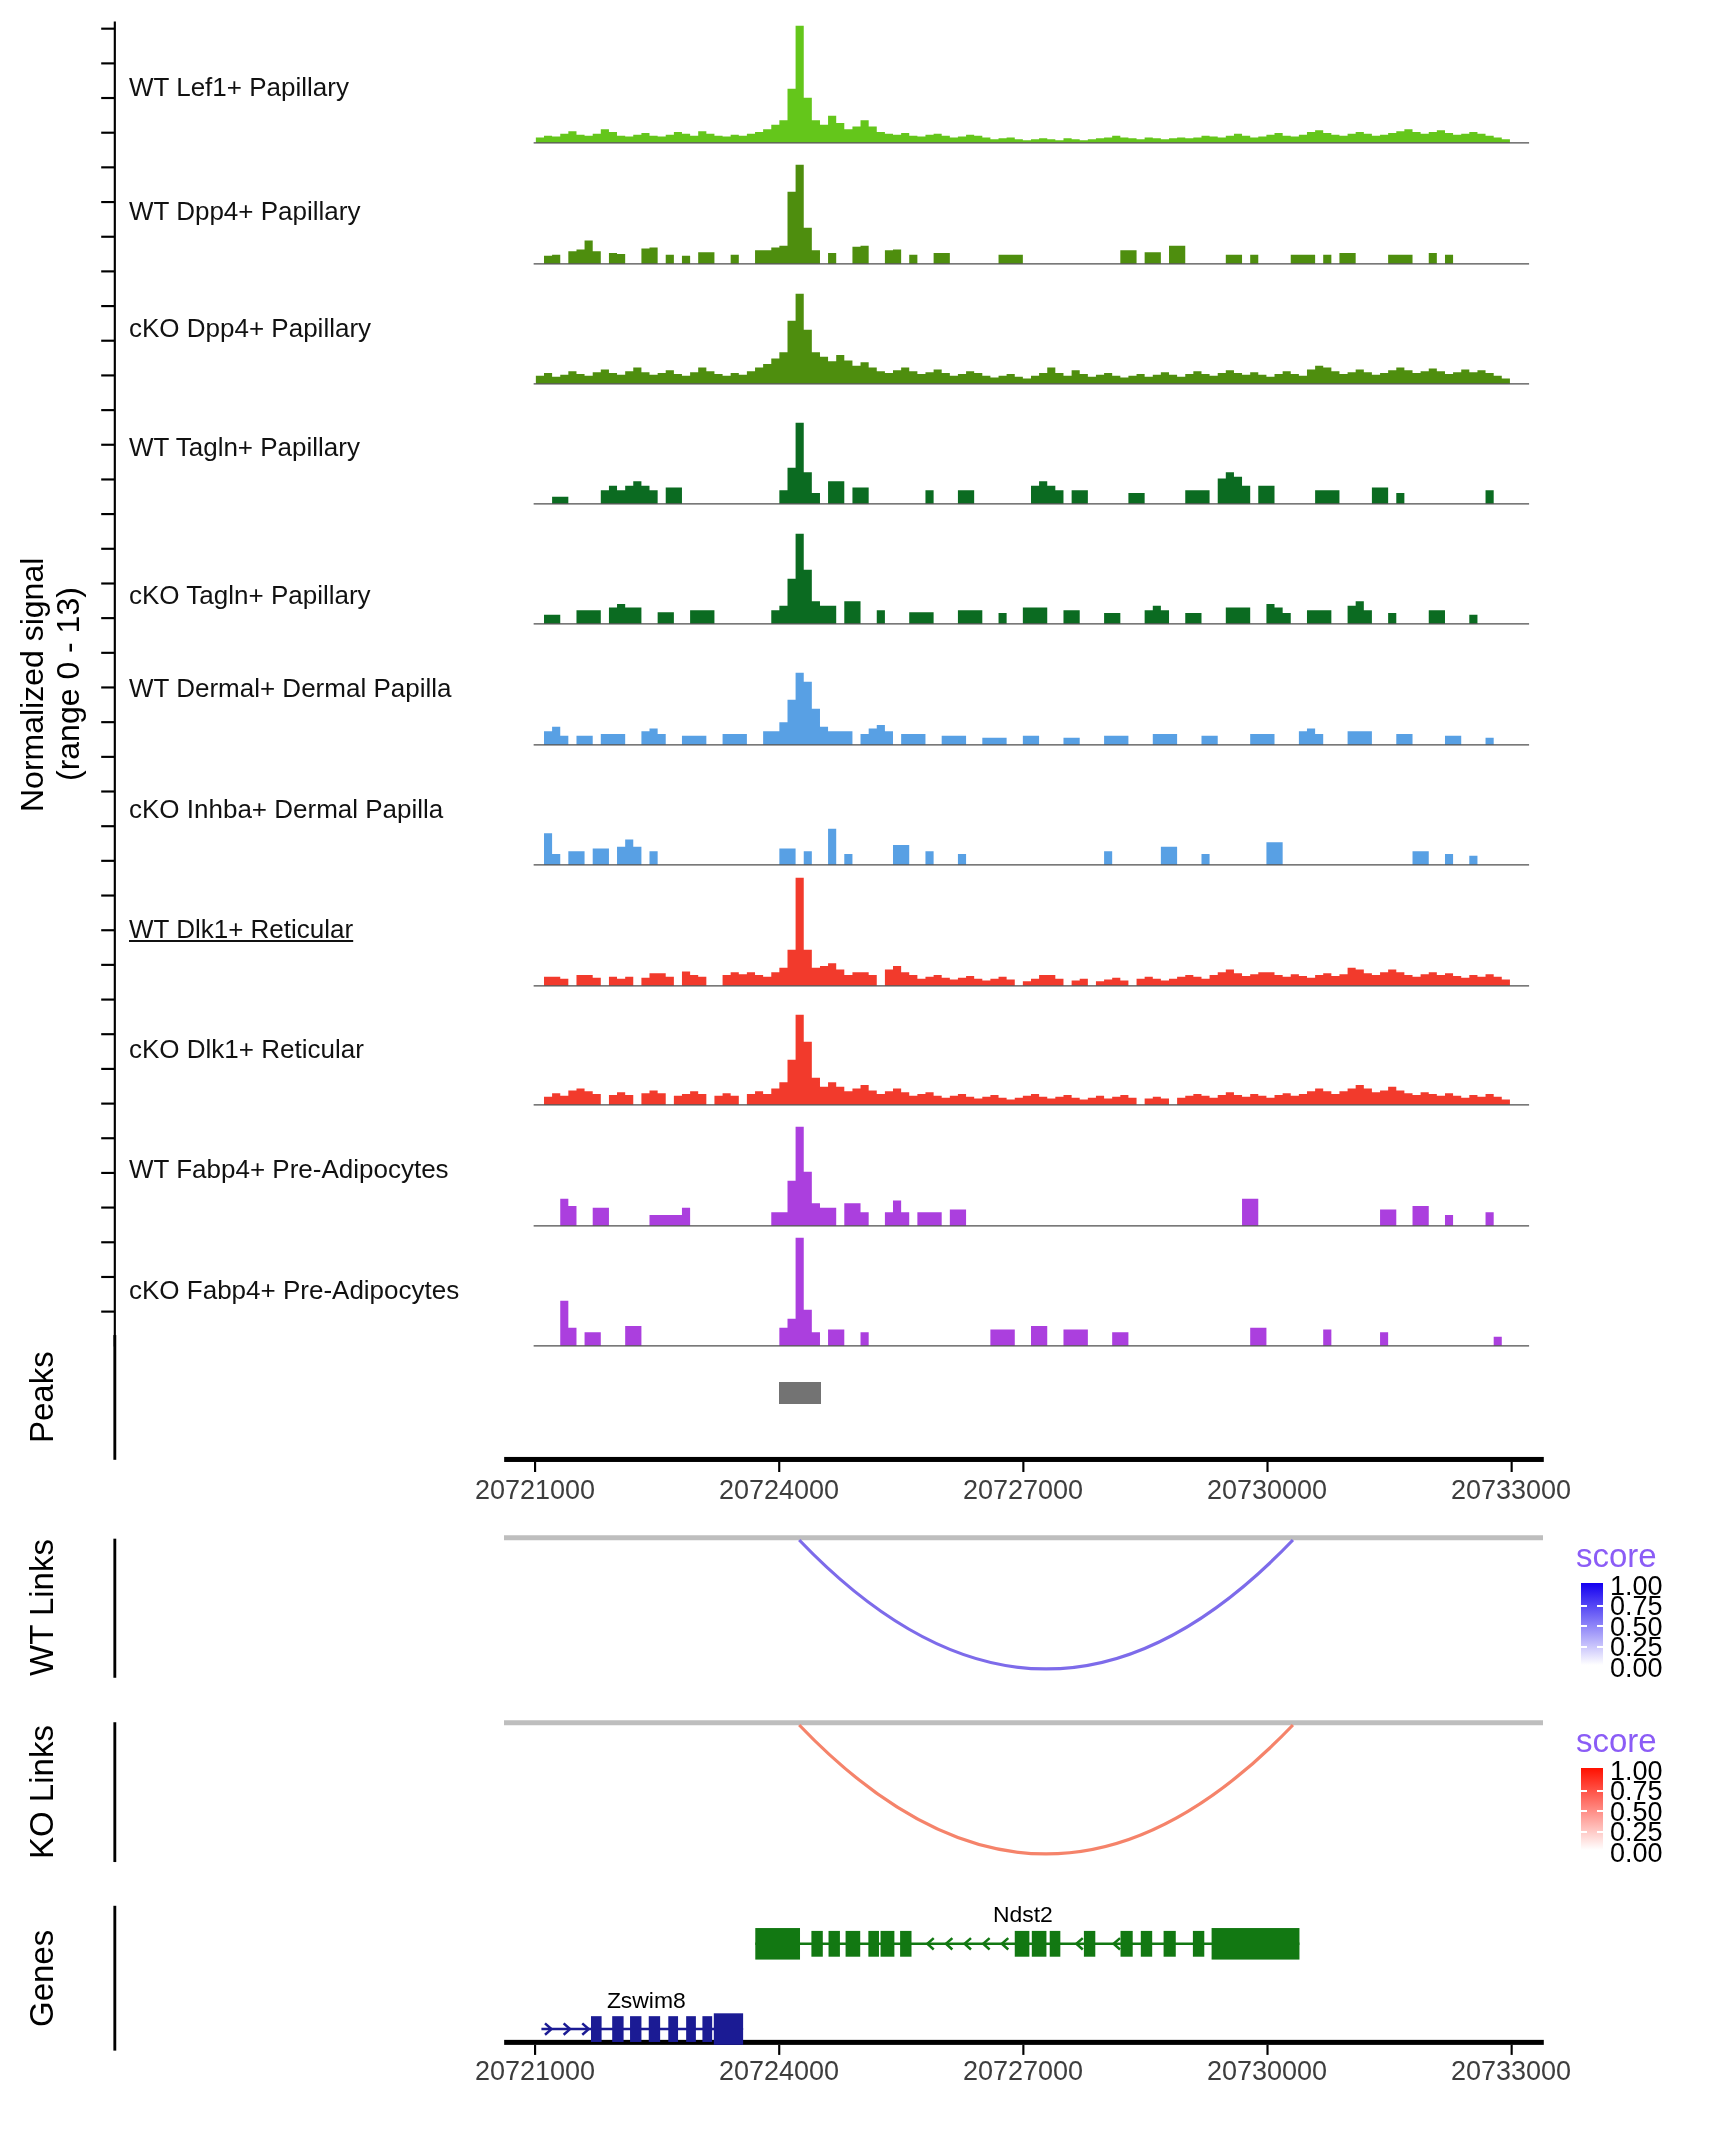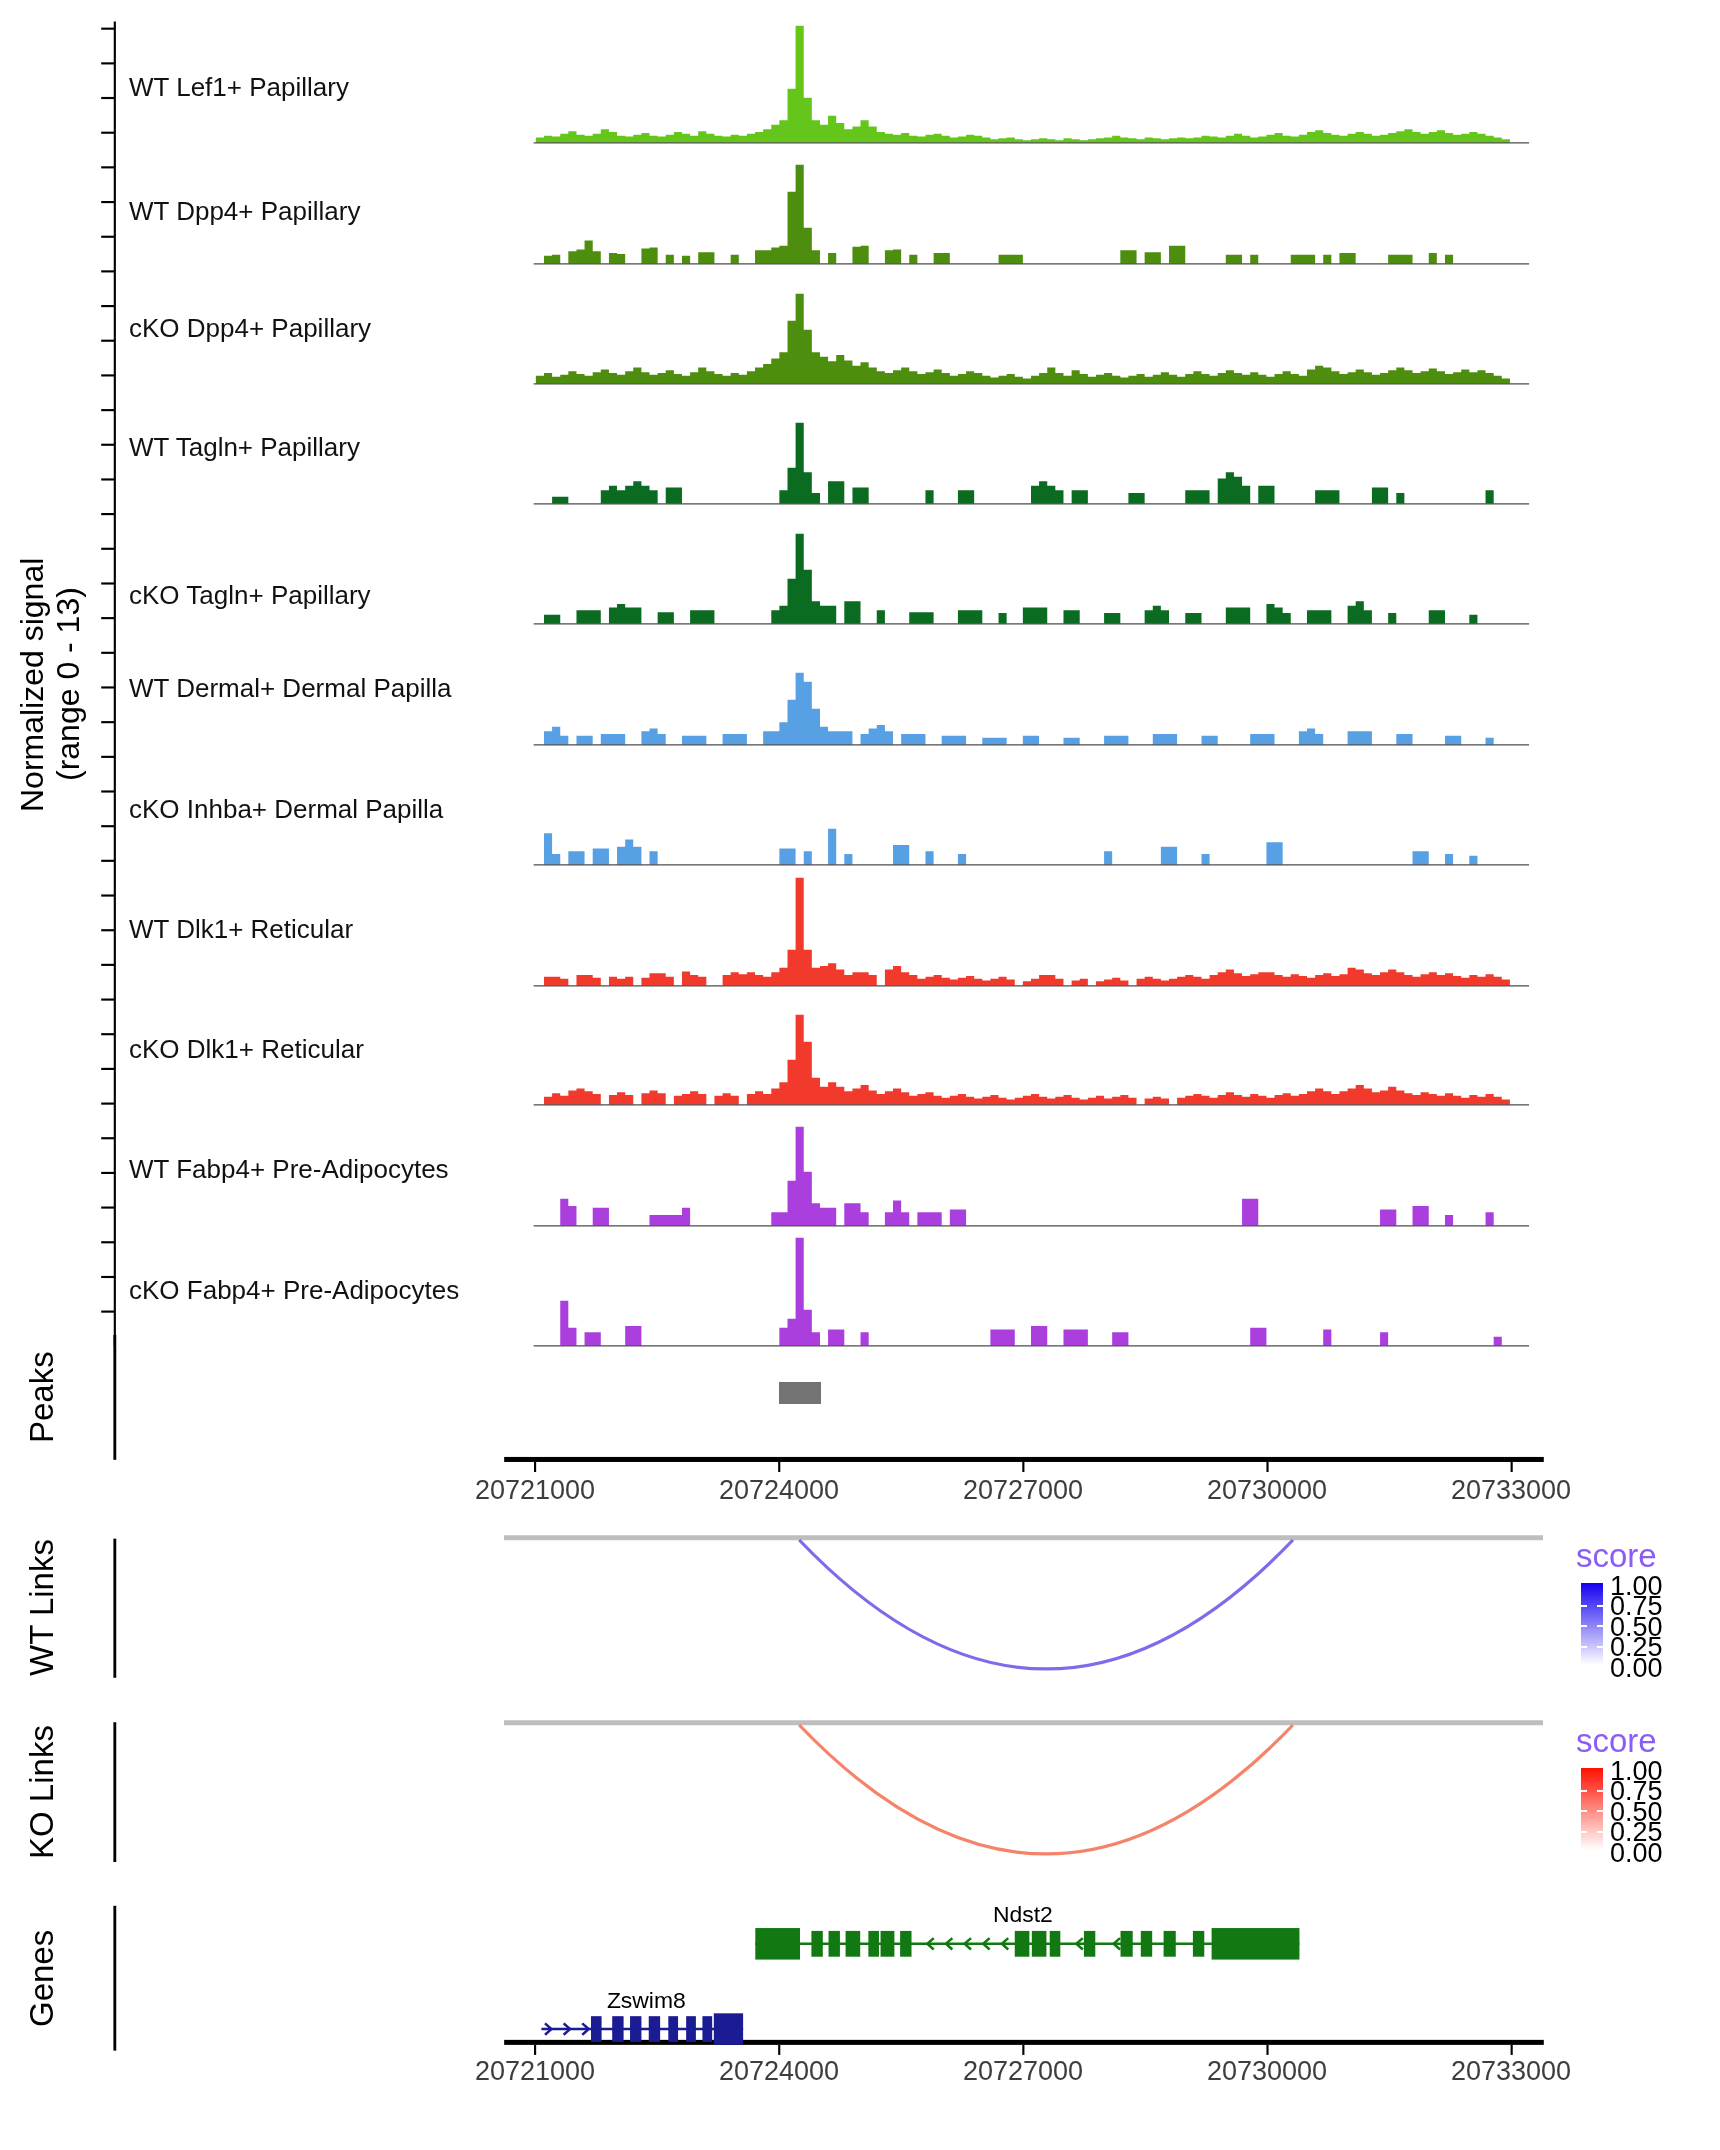--- a/index.html
+++ b/index.html
@@ -61,21 +61,21 @@
       <div class="tracklabel" style="position:absolute;top:673px;">WT Dermal+ Dermal Papilla</div>
       <svg width="1039" height="123" style="left:504px;top:624px;" viewBox="0 0 1450 172">
         <path d="M43.1,169L43.1,169.0L54.5,169.0L54.5,150.1L65.8,150.1L65.8,143.8L77.2,143.8L77.2,156.4L88.5,156.4L88.5,169.0L99.9,169.0L99.9,156.4L111.2,156.4L111.2,156.4L122.6,156.4L122.6,169.0L133.9,169.0L133.9,153.9L145.3,153.9L145.3,153.9L156.6,153.9L156.6,153.9L168.0,153.9L168.0,169.0L179.3,169.0L179.3,169.0L190.7,169.0L190.7,150.1L202.0,150.1L202.0,146.3L213.4,146.3L213.4,153.9L224.7,153.9L224.7,169.0L236.1,169.0L236.1,169.0L247.4,169.0L247.4,156.4L258.8,156.4L258.8,156.4L270.1,156.4L270.1,156.4L281.5,156.4L281.5,169.0L292.8,169.0L292.8,169.0L304.2,169.0L304.2,153.9L315.5,153.9L315.5,153.9L326.9,153.9L326.9,153.9L338.2,153.9L338.2,169.0L349.6,169.0L349.6,169.0L360.9,169.0L360.9,150.1L372.3,150.1L372.3,150.1L383.6,150.1L383.6,137.5L395.0,137.5L395.0,106.0L406.3,106.0L406.3,68.2L417.7,68.2L417.7,80.8L429.0,80.8L429.0,118.6L440.4,118.6L440.4,143.8L451.7,143.8L451.7,150.1L463.1,150.1L463.1,150.1L474.4,150.1L474.4,150.1L485.8,150.1L485.8,169.0L497.1,169.0L497.1,153.9L508.5,153.9L508.5,146.3L519.8,146.3L519.8,141.3L531.2,141.3L531.2,150.1L542.5,150.1L542.5,169.0L553.9,169.0L553.9,153.9L565.2,153.9L565.2,153.9L576.6,153.9L576.6,153.9L587.9,153.9L587.9,169.0L599.3,169.0L599.3,169.0L610.6,169.0L610.6,156.4L622.0,156.4L622.0,156.4L633.3,156.4L633.3,156.4L644.7,156.4L644.7,169.0L656.0,169.0L656.0,169.0L667.4,169.0L667.4,158.9L678.7,158.9L678.7,158.9L690.1,158.9L690.1,158.9L701.4,158.9L701.4,169.0L712.8,169.0L712.8,169.0L724.1,169.0L724.1,156.4L735.5,156.4L735.5,156.4L746.8,156.4L746.8,169.0L758.2,169.0L758.2,169.0L769.5,169.0L769.5,169.0L780.9,169.0L780.9,158.9L792.3,158.9L792.3,158.9L803.6,158.9L803.6,169.0L815.0,169.0L815.0,169.0L826.3,169.0L826.3,169.0L837.7,169.0L837.7,156.4L849.0,156.4L849.0,156.4L860.4,156.4L860.4,156.4L871.7,156.4L871.7,169.0L883.1,169.0L883.1,169.0L894.4,169.0L894.4,169.0L905.8,169.0L905.8,153.9L917.1,153.9L917.1,153.9L928.5,153.9L928.5,153.9L939.8,153.9L939.8,169.0L951.2,169.0L951.2,169.0L962.5,169.0L962.5,169.0L973.9,169.0L973.9,156.4L985.2,156.4L985.2,156.4L996.6,156.4L996.6,169.0L1007.9,169.0L1007.9,169.0L1019.3,169.0L1019.3,169.0L1030.6,169.0L1030.6,169.0L1042.0,169.0L1042.0,153.9L1053.3,153.9L1053.3,153.9L1064.7,153.9L1064.7,153.9L1076.0,153.9L1076.0,169.0L1087.4,169.0L1087.4,169.0L1098.7,169.0L1098.7,169.0L1110.1,169.0L1110.1,150.1L1121.4,150.1L1121.4,146.3L1132.8,146.3L1132.8,153.9L1144.1,153.9L1144.1,169.0L1155.5,169.0L1155.5,169.0L1166.8,169.0L1166.8,169.0L1178.2,169.0L1178.2,150.1L1189.5,150.1L1189.5,150.1L1200.9,150.1L1200.9,150.1L1212.2,150.1L1212.2,169.0L1223.6,169.0L1223.6,169.0L1234.9,169.0L1234.9,169.0L1246.3,169.0L1246.3,153.9L1257.6,153.9L1257.6,153.9L1269.0,153.9L1269.0,169.0L1280.3,169.0L1280.3,169.0L1291.7,169.0L1291.7,169.0L1303.0,169.0L1303.0,169.0L1314.4,169.0L1314.4,156.4L1325.7,156.4L1325.7,156.4L1337.1,156.4L1337.1,169.0L1348.4,169.0L1348.4,169.0L1359.8,169.0L1359.8,169.0L1371.1,169.0L1371.1,158.9L1382.5,158.9L1382.5,169.0L1393.8,169.0L1393.8,169.0L1405.2,169.0L1405.2,169Z" fill="#58A0E4" stroke="none"></path>
         <line x1="40" y1="169" x2="1432" y2="169" stroke="#4d4d4d" stroke-width="2"></line>
       </svg>
       <div class="tracklabel" style="position:absolute;top:794px;">cKO Inhba+ Dermal Papilla</div>
       <svg width="1039" height="123" style="left:504px;top:744px;" viewBox="0 0 1450 172">
         <path d="M43.1,169L43.1,169.0L54.5,169.0L54.5,124.9L65.8,124.9L65.8,153.9L77.2,153.9L77.2,169.0L88.5,169.0L88.5,150.1L99.9,150.1L99.9,150.1L111.2,150.1L111.2,169.0L122.6,169.0L122.6,146.3L133.9,146.3L133.9,146.3L145.3,146.3L145.3,169.0L156.6,169.0L156.6,143.8L168.0,143.8L168.0,133.7L179.3,133.7L179.3,143.8L190.7,143.8L190.7,169.0L202.0,169.0L202.0,150.1L213.4,150.1L213.4,169.0L224.7,169.0L224.7,169.0L236.1,169.0L236.1,169.0L247.4,169.0L247.4,169.0L258.8,169.0L258.8,169.0L270.1,169.0L270.1,169.0L281.5,169.0L281.5,169.0L292.8,169.0L292.8,169.0L304.2,169.0L304.2,169.0L315.5,169.0L315.5,169.0L326.9,169.0L326.9,169.0L338.2,169.0L338.2,169.0L349.6,169.0L349.6,169.0L360.9,169.0L360.9,169.0L372.3,169.0L372.3,169.0L383.6,169.0L383.6,146.3L395.0,146.3L395.0,146.3L406.3,146.3L406.3,169.0L417.7,169.0L417.7,150.1L429.0,150.1L429.0,169.0L440.4,169.0L440.4,169.0L451.7,169.0L451.7,118.6L463.1,118.6L463.1,169.0L474.4,169.0L474.4,153.9L485.8,153.9L485.8,169.0L497.1,169.0L497.1,169.0L508.5,169.0L508.5,169.0L519.8,169.0L519.8,169.0L531.2,169.0L531.2,169.0L542.5,169.0L542.5,141.3L553.9,141.3L553.9,141.3L565.2,141.3L565.2,169.0L576.6,169.0L576.6,169.0L587.9,169.0L587.9,150.1L599.3,150.1L599.3,169.0L610.6,169.0L610.6,169.0L622.0,169.0L622.0,169.0L633.3,169.0L633.3,153.9L644.7,153.9L644.7,169.0L656.0,169.0L656.0,169.0L667.4,169.0L667.4,169.0L678.7,169.0L678.7,169.0L690.1,169.0L690.1,169.0L701.4,169.0L701.4,169.0L712.8,169.0L712.8,169.0L724.1,169.0L724.1,169.0L735.5,169.0L735.5,169.0L746.8,169.0L746.8,169.0L758.2,169.0L758.2,169.0L769.5,169.0L769.5,169.0L780.9,169.0L780.9,169.0L792.3,169.0L792.3,169.0L803.6,169.0L803.6,169.0L815.0,169.0L815.0,169.0L826.3,169.0L826.3,169.0L837.7,169.0L837.7,150.1L849.0,150.1L849.0,169.0L860.4,169.0L860.4,169.0L871.7,169.0L871.7,169.0L883.1,169.0L883.1,169.0L894.4,169.0L894.4,169.0L905.8,169.0L905.8,169.0L917.1,169.0L917.1,143.8L928.5,143.8L928.5,143.8L939.8,143.8L939.8,169.0L951.2,169.0L951.2,169.0L962.5,169.0L962.5,169.0L973.9,169.0L973.9,153.9L985.2,153.9L985.2,169.0L996.6,169.0L996.6,169.0L1007.9,169.0L1007.9,169.0L1019.3,169.0L1019.3,169.0L1030.6,169.0L1030.6,169.0L1042.0,169.0L1042.0,169.0L1053.3,169.0L1053.3,169.0L1064.7,169.0L1064.7,137.5L1076.0,137.5L1076.0,137.5L1087.4,137.5L1087.4,169.0L1098.7,169.0L1098.7,169.0L1110.1,169.0L1110.1,169.0L1121.4,169.0L1121.4,169.0L1132.8,169.0L1132.8,169.0L1144.1,169.0L1144.1,169.0L1155.5,169.0L1155.5,169.0L1166.8,169.0L1166.8,169.0L1178.2,169.0L1178.2,169.0L1189.5,169.0L1189.5,169.0L1200.9,169.0L1200.9,169.0L1212.2,169.0L1212.2,169.0L1223.6,169.0L1223.6,169.0L1234.9,169.0L1234.9,169.0L1246.3,169.0L1246.3,169.0L1257.6,169.0L1257.6,169.0L1269.0,169.0L1269.0,150.1L1280.3,150.1L1280.3,150.1L1291.7,150.1L1291.7,169.0L1303.0,169.0L1303.0,169.0L1314.4,169.0L1314.4,153.9L1325.7,153.9L1325.7,169.0L1337.1,169.0L1337.1,169.0L1348.4,169.0L1348.4,156.4L1359.8,156.4L1359.8,169.0L1371.1,169.0L1371.1,169.0L1382.5,169.0L1382.5,169.0L1393.8,169.0L1393.8,169.0L1405.2,169.0L1405.2,169Z" fill="#58A0E4" stroke="none"></path>
         <line x1="40" y1="169" x2="1432" y2="169" stroke="#4d4d4d" stroke-width="2"></line>
       </svg>
-      <div class="tracklabel" style="position:absolute;top:914px;">WT Dlk1+ Reticular</div>
+      <div class="tracklabel" style="position:absolute;top:914px;text-decoration:underline;">WT Dlk1+ Reticular</div>
       <svg width="1039" height="123" style="left:504px;top:865px;" viewBox="0 0 1450 172">
         <path d="M43.1,169L43.1,169.0L54.5,169.0L54.5,156.4L65.8,156.4L65.8,156.4L77.2,156.4L77.2,158.9L88.5,158.9L88.5,169.0L99.9,169.0L99.9,153.9L111.2,153.9L111.2,153.9L122.6,153.9L122.6,157.7L133.9,157.7L133.9,169.0L145.3,169.0L145.3,156.4L156.6,156.4L156.6,158.9L168.0,158.9L168.0,156.4L179.3,156.4L179.3,169.0L190.7,169.0L190.7,157.7L202.0,157.7L202.0,151.4L213.4,151.4L213.4,151.4L224.7,151.4L224.7,156.4L236.1,156.4L236.1,169.0L247.4,169.0L247.4,148.8L258.8,148.8L258.8,153.9L270.1,153.9L270.1,156.4L281.5,156.4L281.5,169.0L292.8,169.0L292.8,169.0L304.2,169.0L304.2,153.9L315.5,153.9L315.5,150.1L326.9,150.1L326.9,152.6L338.2,152.6L338.2,150.1L349.6,150.1L349.6,153.9L360.9,153.9L360.9,156.4L372.3,156.4L372.3,150.1L383.6,150.1L383.6,143.8L395.0,143.8L395.0,118.6L406.3,118.6L406.3,17.8L417.7,17.8L417.7,118.6L429.0,118.6L429.0,143.8L440.4,143.8L440.4,141.3L451.7,141.3L451.7,137.5L463.1,137.5L463.1,146.3L474.4,146.3L474.4,153.9L485.8,153.9L485.8,150.1L497.1,150.1L497.1,150.1L508.5,150.1L508.5,153.9L519.8,153.9L519.8,169.0L531.2,169.0L531.2,146.3L542.5,146.3L542.5,141.3L553.9,141.3L553.9,150.1L565.2,150.1L565.2,153.9L576.6,153.9L576.6,158.9L587.9,158.9L587.9,156.4L599.3,156.4L599.3,153.9L610.6,153.9L610.6,157.7L622.0,157.7L622.0,160.2L633.3,160.2L633.3,157.7L644.7,157.7L644.7,155.1L656.0,155.1L656.0,158.9L667.4,158.9L667.4,161.4L678.7,161.4L678.7,158.9L690.1,158.9L690.1,156.4L701.4,156.4L701.4,160.2L712.8,160.2L712.8,169.0L724.1,169.0L724.1,162.7L735.5,162.7L735.5,158.9L746.8,158.9L746.8,153.9L758.2,153.9L758.2,153.9L769.5,153.9L769.5,158.9L780.9,158.9L780.9,169.0L792.3,169.0L792.3,161.4L803.6,161.4L803.6,158.9L815.0,158.9L815.0,169.0L826.3,169.0L826.3,162.7L837.7,162.7L837.7,160.2L849.0,160.2L849.0,157.7L860.4,157.7L860.4,161.4L871.7,161.4L871.7,169.0L883.1,169.0L883.1,158.9L894.4,158.9L894.4,156.4L905.8,156.4L905.8,158.9L917.1,158.9L917.1,161.4L928.5,161.4L928.5,158.9L939.8,158.9L939.8,156.4L951.2,156.4L951.2,153.9L962.5,153.9L962.5,156.4L973.9,156.4L973.9,158.9L985.2,158.9L985.2,153.9L996.6,153.9L996.6,150.1L1007.9,150.1L1007.9,146.3L1019.3,146.3L1019.3,151.4L1030.6,151.4L1030.6,155.1L1042.0,155.1L1042.0,152.6L1053.3,152.6L1053.3,150.1L1064.7,150.1L1064.7,150.1L1076.0,150.1L1076.0,153.9L1087.4,153.9L1087.4,156.4L1098.7,156.4L1098.7,152.6L1110.1,152.6L1110.1,155.1L1121.4,155.1L1121.4,157.7L1132.8,157.7L1132.8,153.9L1144.1,153.9L1144.1,151.4L1155.5,151.4L1155.5,155.1L1166.8,155.1L1166.8,152.6L1178.2,152.6L1178.2,143.8L1189.5,143.8L1189.5,146.3L1200.9,146.3L1200.9,151.4L1212.2,151.4L1212.2,153.9L1223.6,153.9L1223.6,150.1L1234.9,150.1L1234.9,146.3L1246.3,146.3L1246.3,150.1L1257.6,150.1L1257.6,153.9L1269.0,153.9L1269.0,156.4L1280.3,156.4L1280.3,152.6L1291.7,152.6L1291.7,150.1L1303.0,150.1L1303.0,153.9L1314.4,153.9L1314.4,151.4L1325.7,151.4L1325.7,155.1L1337.1,155.1L1337.1,157.7L1348.4,157.7L1348.4,153.9L1359.8,153.9L1359.8,156.4L1371.1,156.4L1371.1,152.6L1382.5,152.6L1382.5,156.4L1393.8,156.4L1393.8,160.2L1405.2,160.2L1405.2,169Z" fill="#F23A2C" stroke="none"></path>
         <line x1="40" y1="169" x2="1432" y2="169" stroke="#4d4d4d" stroke-width="2"></line>
       </svg>
       <div class="tracklabel" style="position:absolute;top:1034px;">cKO Dlk1+ Reticular</div>
       <svg width="1039" height="123" style="left:504px;top:984px;" viewBox="0 0 1450 172">
         <path d="M43.1,169L43.1,169.0L54.5,169.0L54.5,157.7L65.8,157.7L65.8,152.6L77.2,152.6L77.2,156.4L88.5,156.4L88.5,148.8L99.9,148.8L99.9,146.3L111.2,146.3L111.2,150.1L122.6,150.1L122.6,153.9L133.9,153.9L133.9,169.0L145.3,169.0L145.3,155.1L156.6,155.1L156.6,151.4L168.0,151.4L168.0,155.1L179.3,155.1L179.3,169.0L190.7,169.0L190.7,152.6L202.0,152.6L202.0,148.8L213.4,148.8L213.4,152.6L224.7,152.6L224.7,169.0L236.1,169.0L236.1,156.4L247.4,156.4L247.4,153.9L258.8,153.9L258.8,150.1L270.1,150.1L270.1,153.9L281.5,153.9L281.5,169.0L292.8,169.0L292.8,156.4L304.2,156.4L304.2,152.6L315.5,152.6L315.5,156.4L326.9,156.4L326.9,169.0L338.2,169.0L338.2,153.9L349.6,153.9L349.6,150.1L360.9,150.1L360.9,153.9L372.3,153.9L372.3,146.3L383.6,146.3L383.6,137.5L395.0,137.5L395.0,106.0L406.3,106.0L406.3,43.0L417.7,43.0L417.7,80.8L429.0,80.8L429.0,131.2L440.4,131.2L440.4,143.8L451.7,143.8L451.7,137.5L463.1,137.5L463.1,143.8L474.4,143.8L474.4,150.1L485.8,150.1L485.8,146.3L497.1,146.3L497.1,141.3L508.5,141.3L508.5,148.8L519.8,148.8L519.8,153.9L531.2,153.9L531.2,150.1L542.5,150.1L542.5,146.3L553.9,146.3L553.9,151.4L565.2,151.4L565.2,156.4L576.6,156.4L576.6,153.9L587.9,153.9L587.9,151.4L599.3,151.4L599.3,156.4L610.6,156.4L610.6,158.9L622.0,158.9L622.0,156.4L633.3,156.4L633.3,153.9L644.7,153.9L644.7,157.7L656.0,157.7L656.0,160.2L667.4,160.2L667.4,157.7L678.7,157.7L678.7,155.1L690.1,155.1L690.1,158.9L701.4,158.9L701.4,161.4L712.8,161.4L712.8,158.9L724.1,158.9L724.1,156.4L735.5,156.4L735.5,153.9L746.8,153.9L746.8,157.7L758.2,157.7L758.2,160.2L769.5,160.2L769.5,157.7L780.9,157.7L780.9,155.1L792.3,155.1L792.3,158.9L803.6,158.9L803.6,161.4L815.0,161.4L815.0,158.9L826.3,158.9L826.3,156.4L837.7,156.4L837.7,160.2L849.0,160.2L849.0,157.7L860.4,157.7L860.4,155.1L871.7,155.1L871.7,158.9L883.1,158.9L883.1,169.0L894.4,169.0L894.4,160.2L905.8,160.2L905.8,157.7L917.1,157.7L917.1,160.2L928.5,160.2L928.5,169.0L939.8,169.0L939.8,158.9L951.2,158.9L951.2,156.4L962.5,156.4L962.5,153.9L973.9,153.9L973.9,156.4L985.2,156.4L985.2,158.9L996.6,158.9L996.6,155.1L1007.9,155.1L1007.9,151.4L1019.3,151.4L1019.3,155.1L1030.6,155.1L1030.6,157.7L1042.0,157.7L1042.0,153.9L1053.3,153.9L1053.3,156.4L1064.7,156.4L1064.7,158.9L1076.0,158.9L1076.0,155.1L1087.4,155.1L1087.4,152.6L1098.7,152.6L1098.7,156.4L1110.1,156.4L1110.1,153.9L1121.4,153.9L1121.4,150.1L1132.8,150.1L1132.8,146.3L1144.1,146.3L1144.1,150.1L1155.5,150.1L1155.5,153.9L1166.8,153.9L1166.8,150.1L1178.2,150.1L1178.2,146.3L1189.5,146.3L1189.5,141.3L1200.9,141.3L1200.9,146.3L1212.2,146.3L1212.2,151.4L1223.6,151.4L1223.6,148.8L1234.9,148.8L1234.9,143.8L1246.3,143.8L1246.3,148.8L1257.6,148.8L1257.6,152.6L1269.0,152.6L1269.0,155.1L1280.3,155.1L1280.3,151.4L1291.7,151.4L1291.7,153.9L1303.0,153.9L1303.0,156.4L1314.4,156.4L1314.4,152.6L1325.7,152.6L1325.7,156.4L1337.1,156.4L1337.1,158.9L1348.4,158.9L1348.4,155.1L1359.8,155.1L1359.8,157.7L1371.1,157.7L1371.1,153.9L1382.5,153.9L1382.5,157.7L1393.8,157.7L1393.8,161.4L1405.2,161.4L1405.2,169Z" fill="#F23A2C" stroke="none"></path>
         <line x1="40" y1="169" x2="1432" y2="169" stroke="#4d4d4d" stroke-width="2"></line>
       </svg>
       <div class="tracklabel" style="position:absolute;top:1154px;">WT Fabp4+ Pre-Adipocytes</div>

